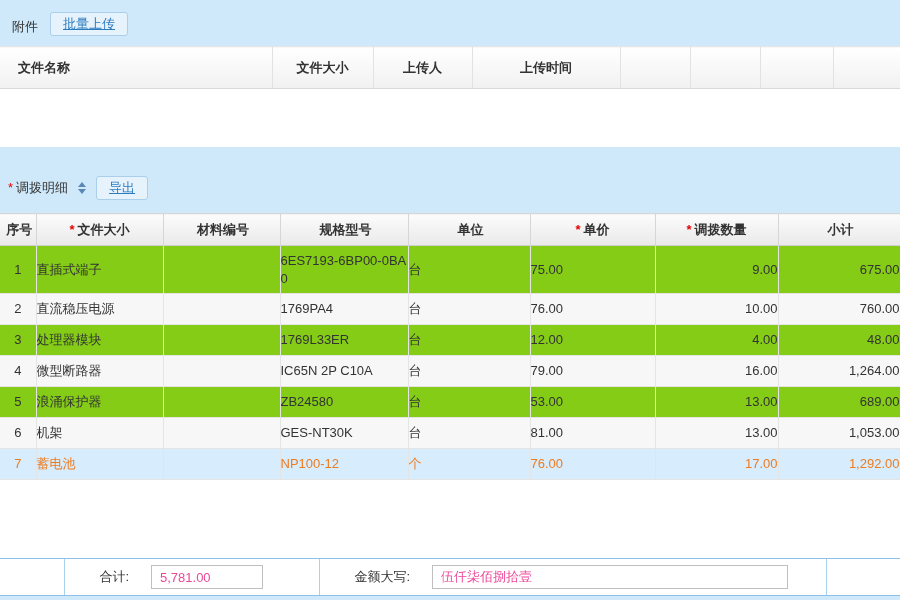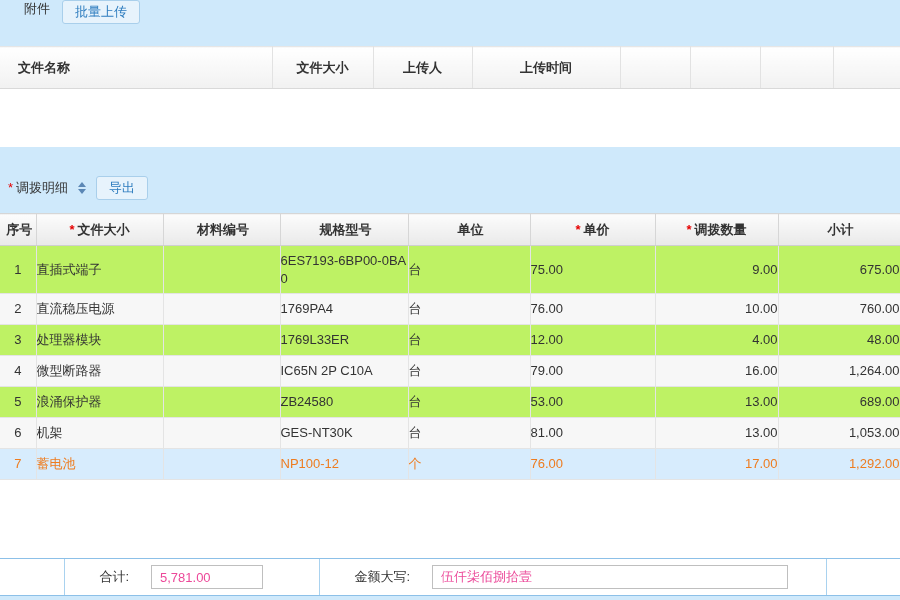--- a/index.html
+++ b/index.html
@@ -5,26 +5,26 @@
   * { margin:0; padding:0; box-sizing:border-box; }
   html,body { width:900px; height:600px; }
   body {
     background:#cfe9fb;
     font-family:"Liberation Sans","DejaVu Sans",sans-serif;
     font-size:13px; color:#333;
     overflow:hidden; position:relative;
   }
 
   
-  .topbar { height:36px; display:flex; align-items:flex-start; gap:12px; padding-left:24px; }
+  .topbar { height:36px; display:flex; align-items:flex-end; gap:12px; padding-left:12px; }
   .btn {
     display:inline-flex; align-items:center; justify-content:center;
     height:24px; padding:0 12px;
     background:#e7f3fc; border:1px solid #a9cfeb; border-radius:3px;
-    color:#2d7cbe; font-size:13px; cursor:pointer;
+    color:#2d7cbe; font-size:13px; cursor:pointer;text-decoration:underline;
   }
 
   table.attach { width:900px; border-collapse:collapse; table-layout:fixed; background:#fff;margin-top:10px; }
   table.attach th {
     height:42px; background:linear-gradient(#ffffff,#f1f1f1);
     border-top:1px solid #e6e6e6; border-right:1px solid #e2e2e2; border-bottom:1px solid #d9d9d9;
     font-weight:bold; color:#333; text-align:center; font-size:13px;
   }
   table.attach th.first { text-align:left; padding-left:18px; }
   .attach-body { height:58px; background:#fff; }
@@ -32,21 +32,21 @@
   
   .detail-bar { height:30px; margin-top:26px; display:flex; align-items:center; gap:8px; padding-left:8px; }
   .req { color:#e60000; margin-right:3px; }
   .sorter { display:inline-flex; flex-direction:column; gap:2px; cursor:pointer; padding:2px; }
   .tri { width:0; height:0; border-left:4px solid transparent; border-right:4px solid transparent; }
   .tri.up { border-bottom:5px solid #5b87b5; }
   .tri.down { border-top:5px solid #5b87b5; }
 
   
   .main-wrap { margin-top:10px; }
-  table.main { width:900px; border-collapse:collapse; table-layout:fixed; background:#bef264; }
+  table.main { width:900px; border-collapse:collapse; table-layout:fixed; background:#84cc16; }
   table.main th {
     height:32px; background:linear-gradient(#fcfcfc,#e9e9e9);
     border-top:1px solid #d6d6d6; border-right:1px solid #d6d6d6; border-bottom:1px solid #cfcfcf;
     font-weight:bold; color:#333; text-align:center; font-size:13px;
   }
   table.main td {
     border-right:1px solid #e4e4e4; border-bottom:1px solid #e4e4e4;
     padding:2px 0; color:#333; overflow:hidden; word-break:break-all; line-height:1.35;
   }
   tr.rtall td { height:48px; }

